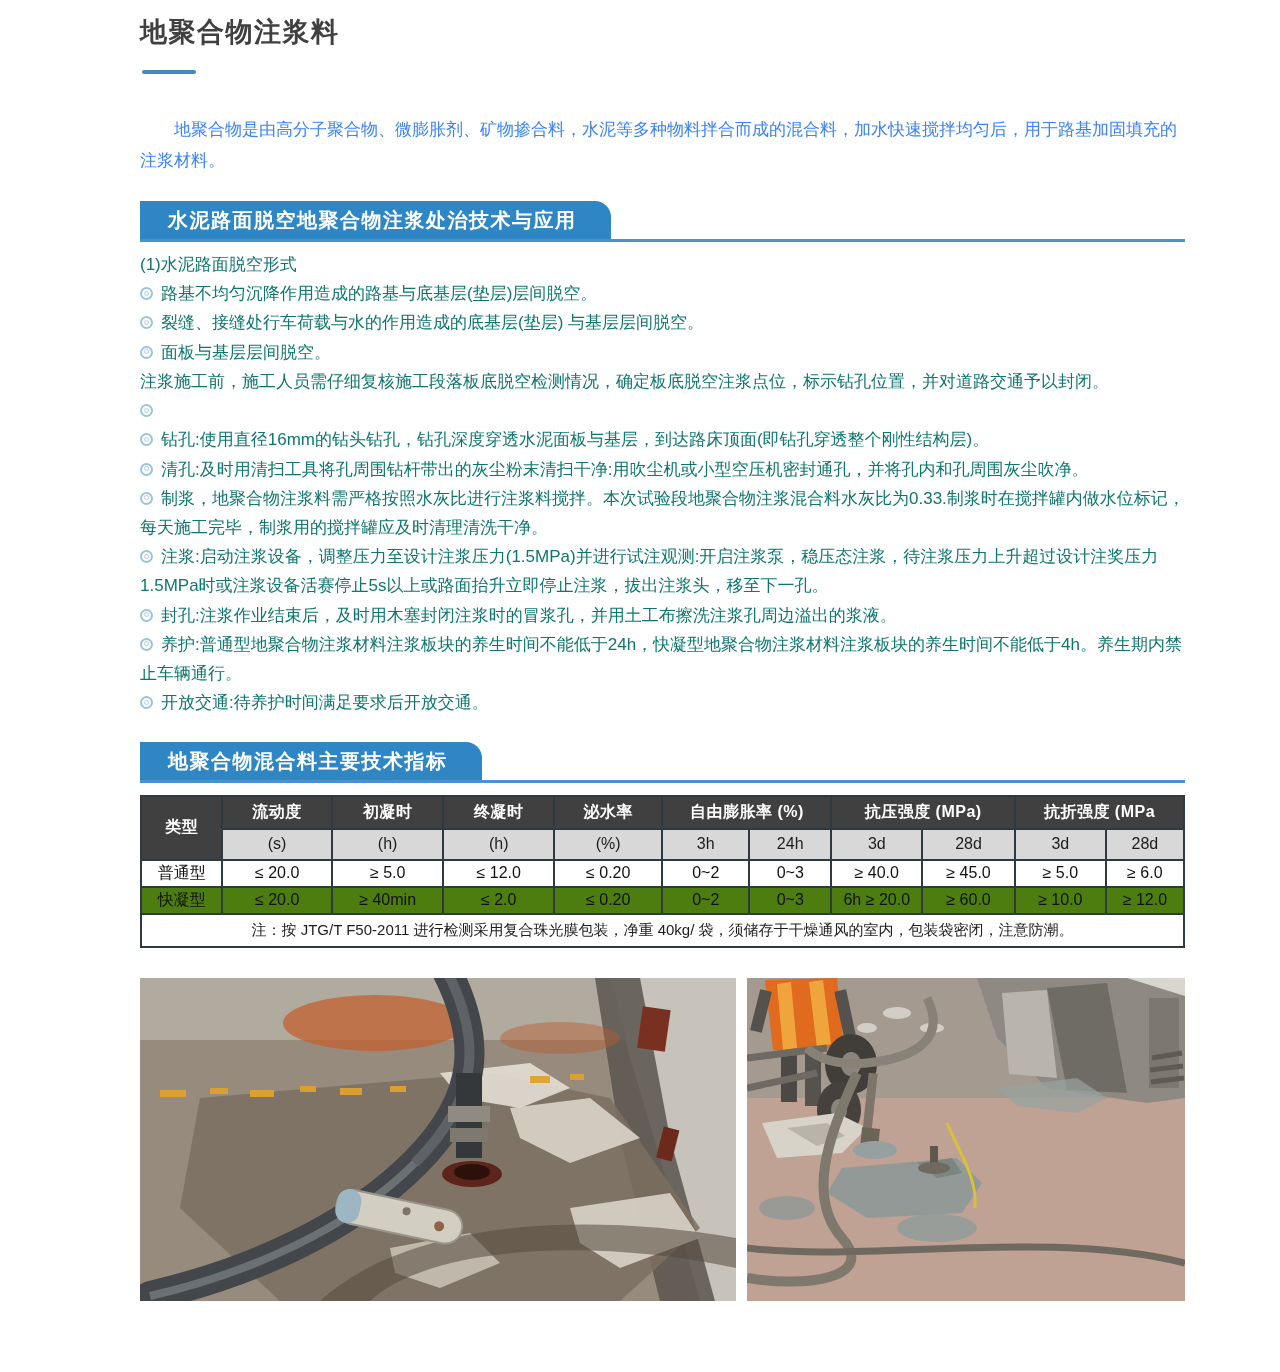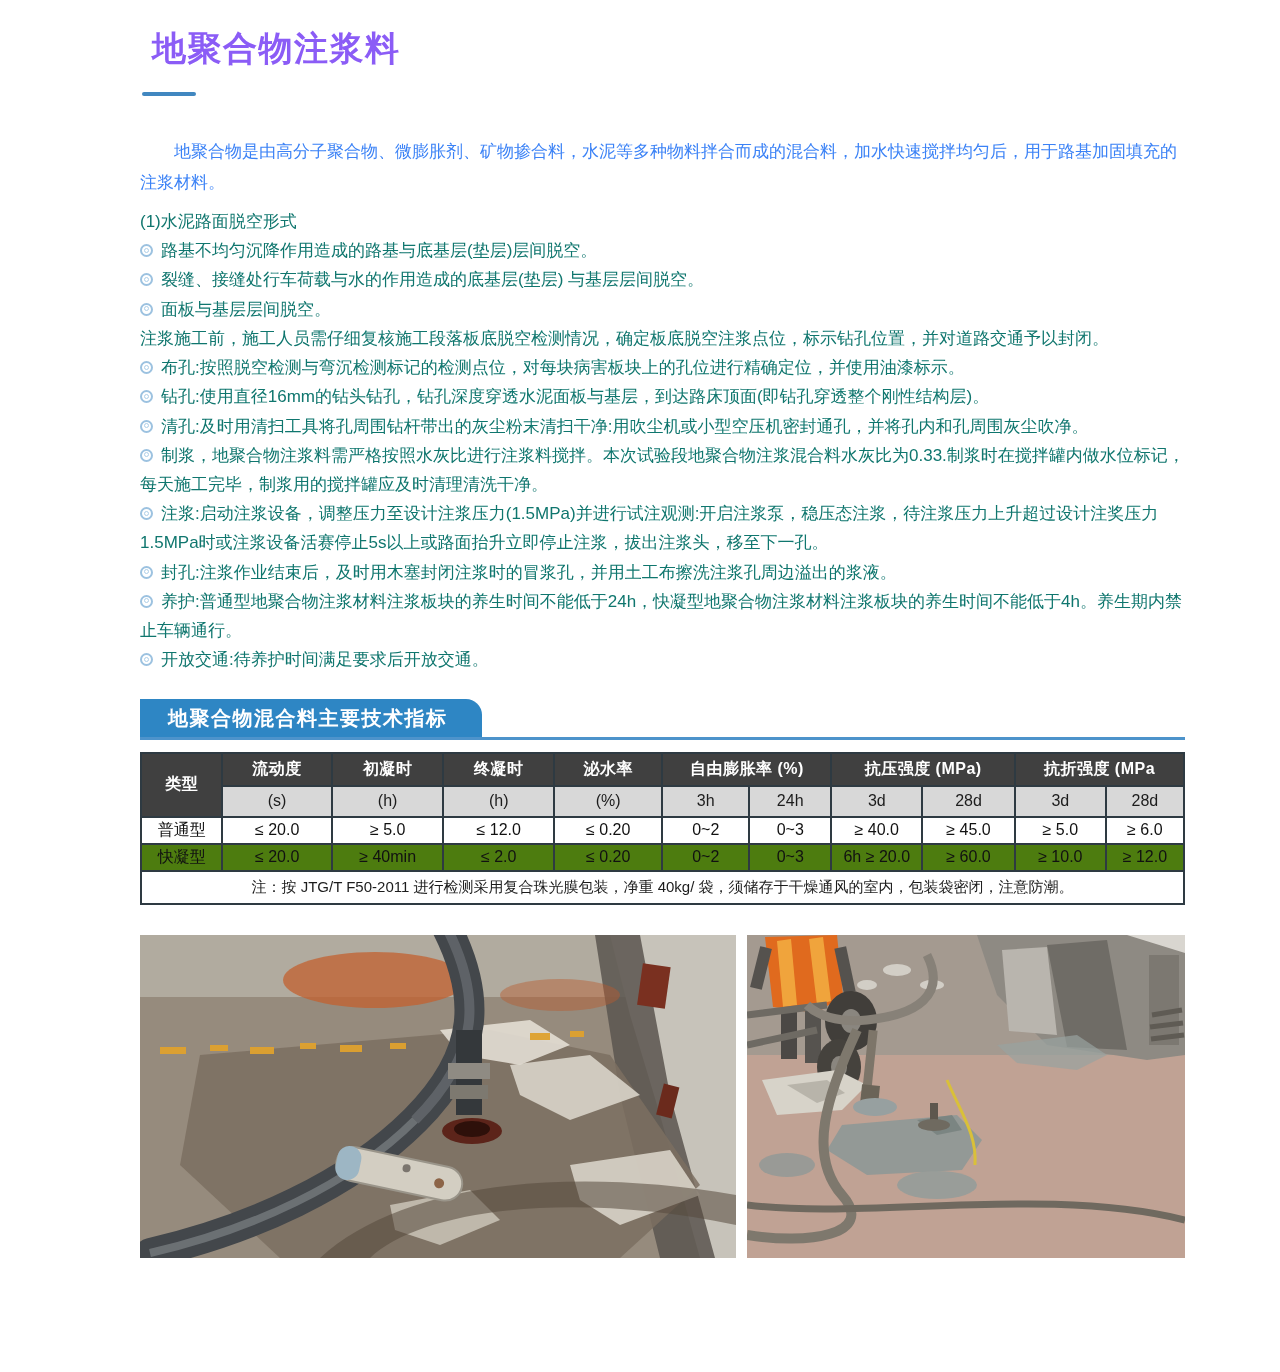--- a/index.html
+++ b/index.html
@@ -3,21 +3,21 @@
 <meta charset="utf-8">
 <style>
   html,body { margin:0; padding:0; }
   body {
     width:1280px; height:1372px; background:#ffffff; overflow:hidden;
     font-family:"Liberation Sans","DejaVu Sans",sans-serif;
     -webkit-font-smoothing:antialiased;
   }
   .page { padding:14px 95px 0 140px; box-sizing:border-box; width:1280px; }
 
-  h1.doc-title { margin:12px; font-size:34px; font-weight:bold; color:#8b5cf6; letter-spacing:1.5px; }
+  h1.doc-title { margin:0; font-size:27px; font-weight:bold; color:#404040; letter-spacing:1.5px; }
   .title-dash { width:54px; height:4px; background:#4187c0; border-radius:2px; margin:20px 0 0 2px; }
 
   p.intro { margin:40px 0 0; font-size:17px; line-height:1.85; color:#3b82f6; text-indent:2em; }
 
   .banner-row { margin-top:24px; border-bottom:3px solid #4d93cb; line-height:0; }
   .banner {
     display:inline-block; background:#2e86c4; color:#ffffff;
     font-size:20px; font-weight:bold; letter-spacing:1.5px;
     line-height:38px; padding:0 34px 0 28px; border-radius:0 16px 0 0;
   }
@@ -53,28 +53,31 @@
 </head>
 <body>
 
 <div class="page">
 
   <h1 class="doc-title">地聚合物注浆料</h1>
   <div class="title-dash"></div>
 
   <p class="intro">地聚合物是由高分子聚合物、微膨胀剂、矿物掺合料，水泥等多种物料拌合而成的混合料，加水快速搅拌均匀后，用于路基加固填充的注浆材料。</p>
 
+  <div class="banner-row">
+    <div class="banner">水泥路面脱空地聚合物注浆处治技术与应用</div>
+  </div>
 
   <div class="body-list">
     <div class="item"><span>(1)水泥路面脱空形式</span></div>
     <div class="item"><span class="ring"></span><span>路基不均匀沉降作用造成的路基与底基层(垫层)层间脱空。</span></div>
     <div class="item"><span class="ring"></span><span>裂缝、接缝处行车荷载与水的作用造成的底基层(垫层) 与基层层间脱空。</span></div>
     <div class="item"><span class="ring"></span><span>面板与基层层间脱空。</span></div>
     <div class="item"><span>注浆施工前，施工人员需仔细复核施工段落板底脱空检测情况，确定板底脱空注浆点位，标示钻孔位置，并对道路交通予以封闭。</span></div>
-    <div class="item"><span class="ring"></span><span>布孔:按照脱空检测与弯沉检测标记的检测点位，对每块病害板块上的孔位进行精确定位，并使用油漆标示。</span></div>
+    <div class="item"><span class="ring"></span></div>
     <div class="item"><span class="ring"></span><span>钻孔:使用直径16mm的钻头钻孔，钻孔深度穿透水泥面板与基层，到达路床顶面(即钻孔穿透整个刚性结构层)。</span></div>
     <div class="item"><span class="ring"></span><span>清孔:及时用清扫工具将孔周围钻杆带出的灰尘粉末清扫干净:用吹尘机或小型空压机密封通孔，并将孔内和孔周围灰尘吹净。</span></div>
     <div class="item"><span class="ring"></span><span>制浆，地聚合物注浆料需严格按照水灰比进行注浆料搅拌。本次试验段地聚合物注浆混合料水灰比为0.33.制浆时在搅拌罐内做水位标记，每天施工完毕，制浆用的搅拌罐应及时清理清洗干净。</span></div>
     <div class="item"><span class="ring"></span><span>注浆:启动注浆设备，调整压力至设计注浆压力(1.5MPa)并进行试注观测:开启注浆泵，稳压态注浆，待注浆压力上升超过设计注奖压力1.5MPa时或注浆设备活赛停止5s以上或路面抬升立即停止注浆，拔出注浆头，移至下一孔。</span></div>
     <div class="item"><span class="ring"></span><span>封孔:注浆作业结束后，及时用木塞封闭注浆时的冒浆孔，并用土工布擦洗注浆孔周边溢出的浆液。</span></div>
     <div class="item"><span class="ring"></span><span>养护:普通型地聚合物注浆材料注浆板块的养生时间不能低于24h，快凝型地聚合物注浆材料注浆板块的养生时间不能低于4h。养生期内禁止车辆通行。</span></div>
     <div class="item"><span class="ring"></span><span>开放交通:待养护时间满足要求后开放交通。</span></div>
   </div>
 
   <div class="banner-row">

